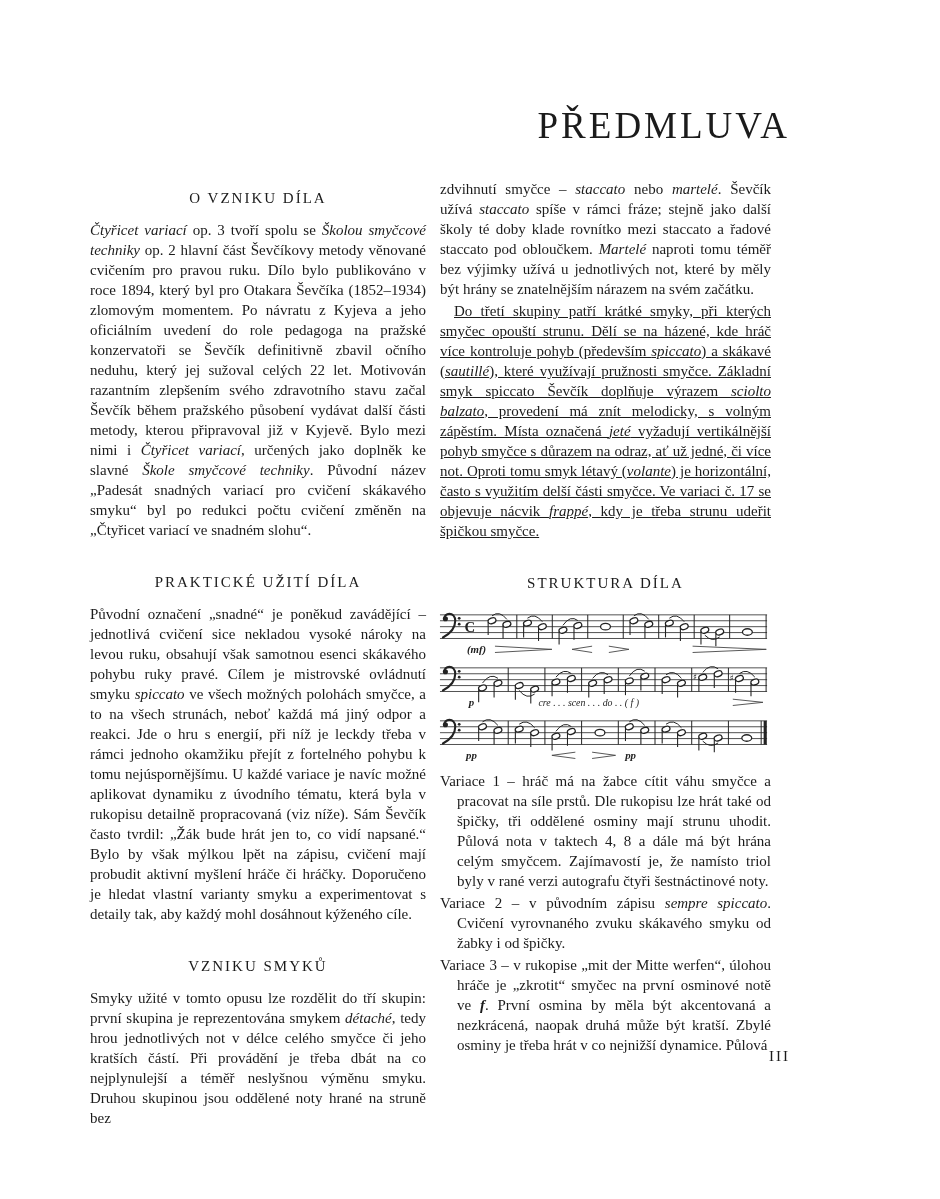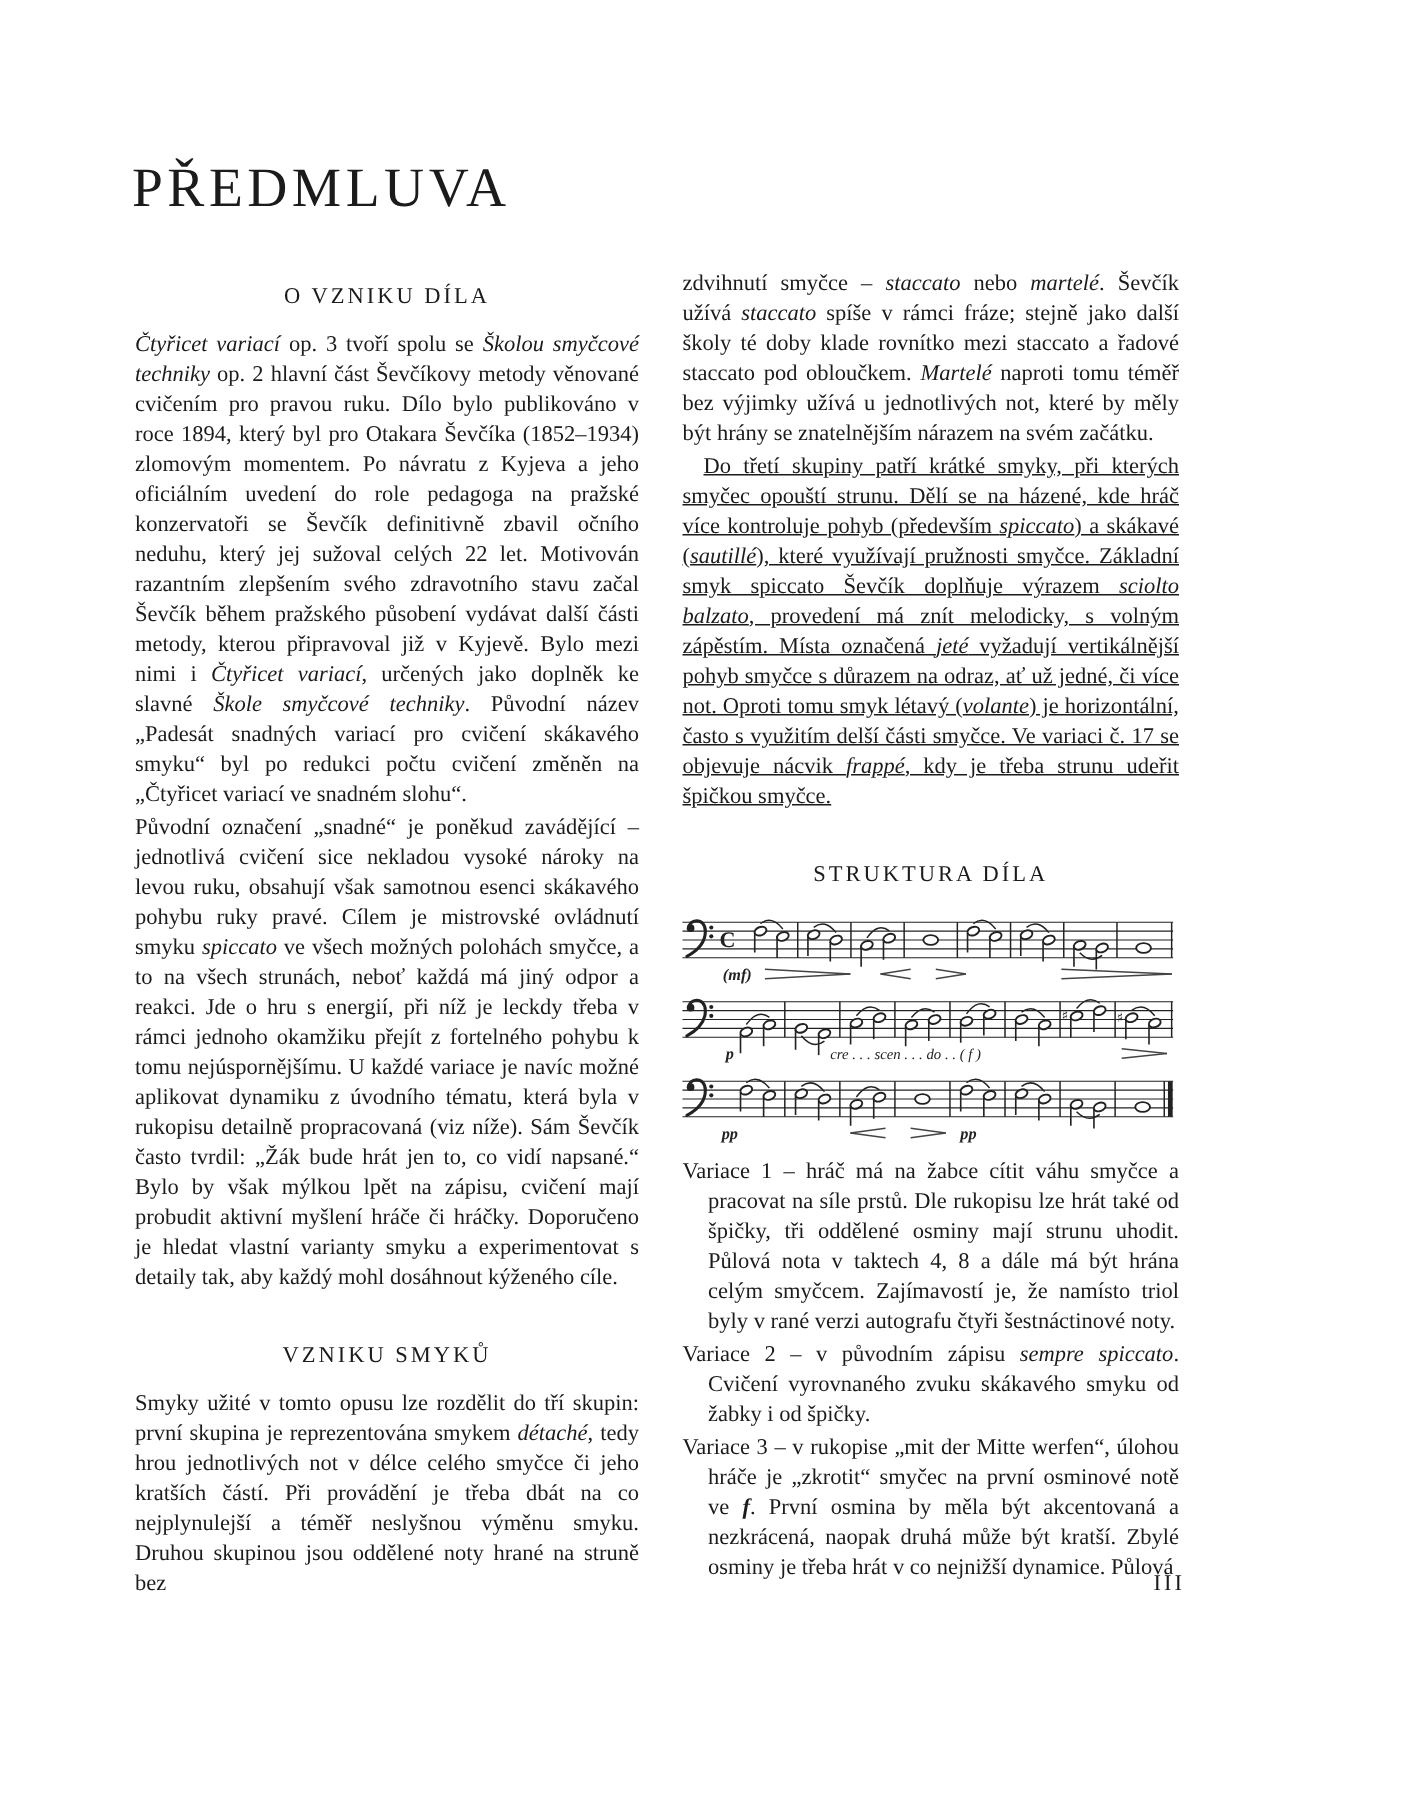--- a/index.html
+++ b/index.html
@@ -10,25 +10,25 @@
     box-sizing:border-box;
     padding:106px 150px 0 88px;
     font-family:"Liberation Serif","DejaVu Serif",serif;
     color:#1b1b1b;
     overflow:hidden;
   }
   .title{
     font-size:37px;
     font-weight:normal;
     letter-spacing:3px;
-    text-align:left;
+    text-align:right;
     margin:0 0 30px 0;
     line-height:1.1;
   }
-  .columns{display:flex;gap:25px;align-items:flex-start;}
+  .columns{display:flex;gap:10px;align-items:flex-start;}
   .col{box-sizing:border-box;}
   .col-left{width:340px;}
   .col-right{width:335px;}
   h2.sec{
     font-size:15px;
     font-weight:normal;
     letter-spacing:2px;
     text-align:center;
     margin:33px 0 13px 0;
     line-height:1.2;
@@ -74,20 +74,21 @@
 <div class="page">
 
   <h1 class="title">PŘEDMLUVA</h1>
 
   <div class="columns">
 
     <div class="col col-left">
       <h2 class="sec first">O VZNIKU DÍLA</h2>
       <p class="body"><span class="st-i">Čtyřicet variací</span><span> op. 3 tvoří spolu se </span><span class="st-i">Školou smyčcové techniky</span><span> op. 2 hlavní část Ševčíkovy metody věnované cvičením pro pravou ruku. Dílo bylo publikováno v roce 1894, který byl pro Otakara Ševčíka (1852–1934) zlomovým momentem. Po návratu z Kyjeva a jeho oficiálním uvedení do role pedagoga na pražské konzervatoři se Ševčík definitivně zbavil očního neduhu, který jej sužoval celých 22 let. Motivován razantním zlepšením svého zdravotního stavu začal Ševčík během pražského působení vydávat další části metody, kterou připravoval již v Kyjevě. Bylo mezi nimi i </span><span class="st-i">Čtyřicet variací</span><span>, určených jako doplněk ke slavné </span><span class="st-i">Škole smyčcové techniky</span><span>. Původní název „Padesát snadných variací pro cvičení skákavého smyku“ byl po redukci počtu cvičení změněn na „Čtyřicet variací ve snadném slohu“.</span></p>
 
+      <h2 class="sec">PRAKTICKÉ UŽITÍ DÍLA</h2>
       <p class="body"><span>Původní označení „snadné“ je poněkud zavádějící – jednotlivá cvičení sice nekladou vysoké nároky na levou ruku, obsahují však samotnou esenci skákavého pohybu ruky pravé. Cílem je mistrovské ovládnutí smyku </span><span class="st-i">spiccato</span><span> ve všech možných polohách smyčce, a to na všech strunách, neboť každá má jiný odpor a reakci. Jde o hru s energií, při níž je leckdy třeba v rámci jednoho okamžiku přejít z fortelného pohybu k tomu nejúspornějšímu. U každé variace je navíc možné aplikovat dynamiku z úvodního tématu, která byla v rukopisu detailně propracovaná (viz níže). Sám Ševčík často tvrdil: „Žák bude hrát jen to, co vidí napsané.“ Bylo by však mýlkou lpět na zápisu, cvičení mají probudit aktivní myšlení hráče či hráčky. Doporučeno je hledat vlastní varianty smyku a experimentovat s detaily tak, aby každý mohl dosáhnout kýženého cíle.</span></p>
 
       <h2 class="sec">VZNIKU SMYKŮ</h2>
       <p class="body"><span>Smyky užité v tomto opusu lze rozdělit do tří skupin: první skupina je reprezentována smykem </span><span class="st-i">détaché</span><span>, tedy hrou jednotlivých not v délce celého smyčce či jeho kratších částí. Při provádění je třeba dbát na co nejplynulejší a téměř neslyšnou výměnu smyku. Druhou skupinou jsou oddělené noty hrané na struně bez</span></p>
     </div>
 
     <div class="col col-right">
       <p class="body"><span>zdvihnutí smyčce – </span><span class="st-i">staccato</span><span> nebo </span><span class="st-i">martelé</span><span>. Ševčík užívá </span><span class="st-i">staccato</span><span> spíše v rámci fráze; stejně jako další školy té doby klade rovnítko mezi staccato a řadové staccato pod obloučkem. </span><span class="st-i">Martelé</span><span> naproti tomu téměř bez výjimky užívá u jednotlivých not, které by měly být hrány se znatelnějším nárazem na svém začátku.</span></p>
       <p class="body indent-first"><span>Do třetí skupiny patří krátké smyky, při kterých smyčec opouští strunu. Dělí se na házené, kde hráč více kontroluje pohyb (především </span><span class="st-i">spiccato</span><span>) a skákavé (</span><span class="st-i">sautillé</span><span>), které využívají pružnosti smyčce. Základní smyk spiccato Ševčík doplňuje výrazem </span><span class="st-i">sciolto balzato</span><span>, provedení má znít melodicky, s volným zápěstím. Místa označená </span><span class="st-i">jeté</span><span> vyžadují vertikálnější pohyb smyčce s důrazem na odraz, ať už jedné, či více not. Oproti tomu smyk létavý (</span><span class="st-i">volante</span><span>) je horizontální, často s využitím delší části smyčce. Ve variaci č. 17 se objevuje nácvik </span><span class="st-i">frappé</span><span>, kdy je třeba strunu udeřit špičkou smyčce.</span></p>
 

